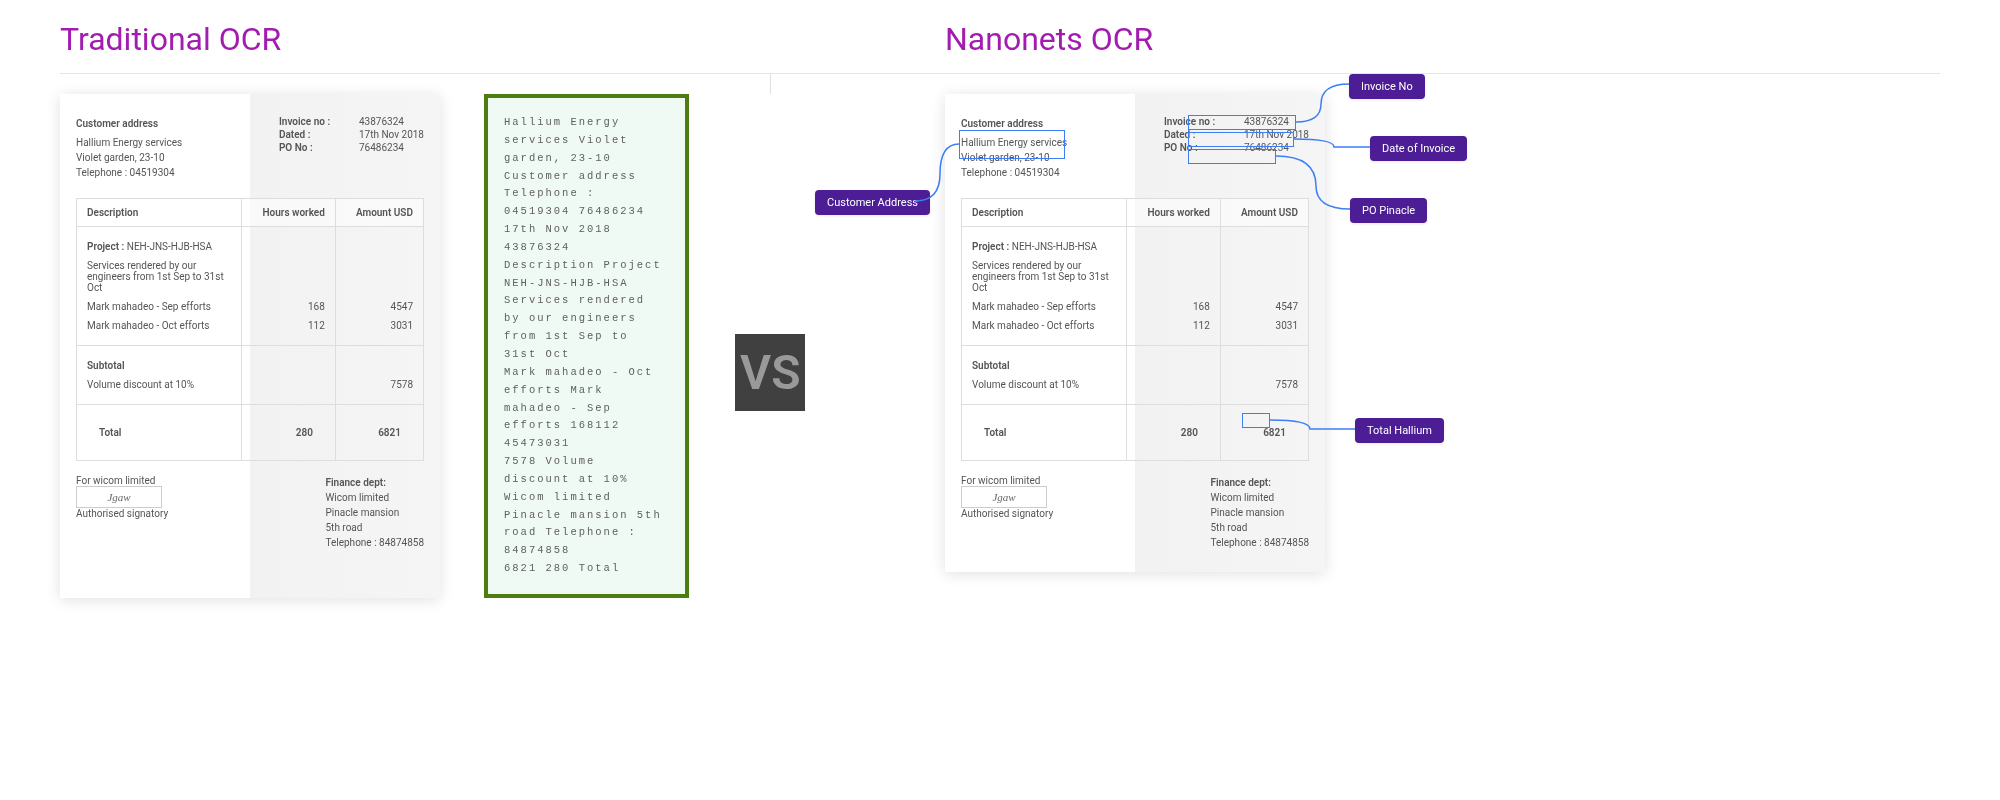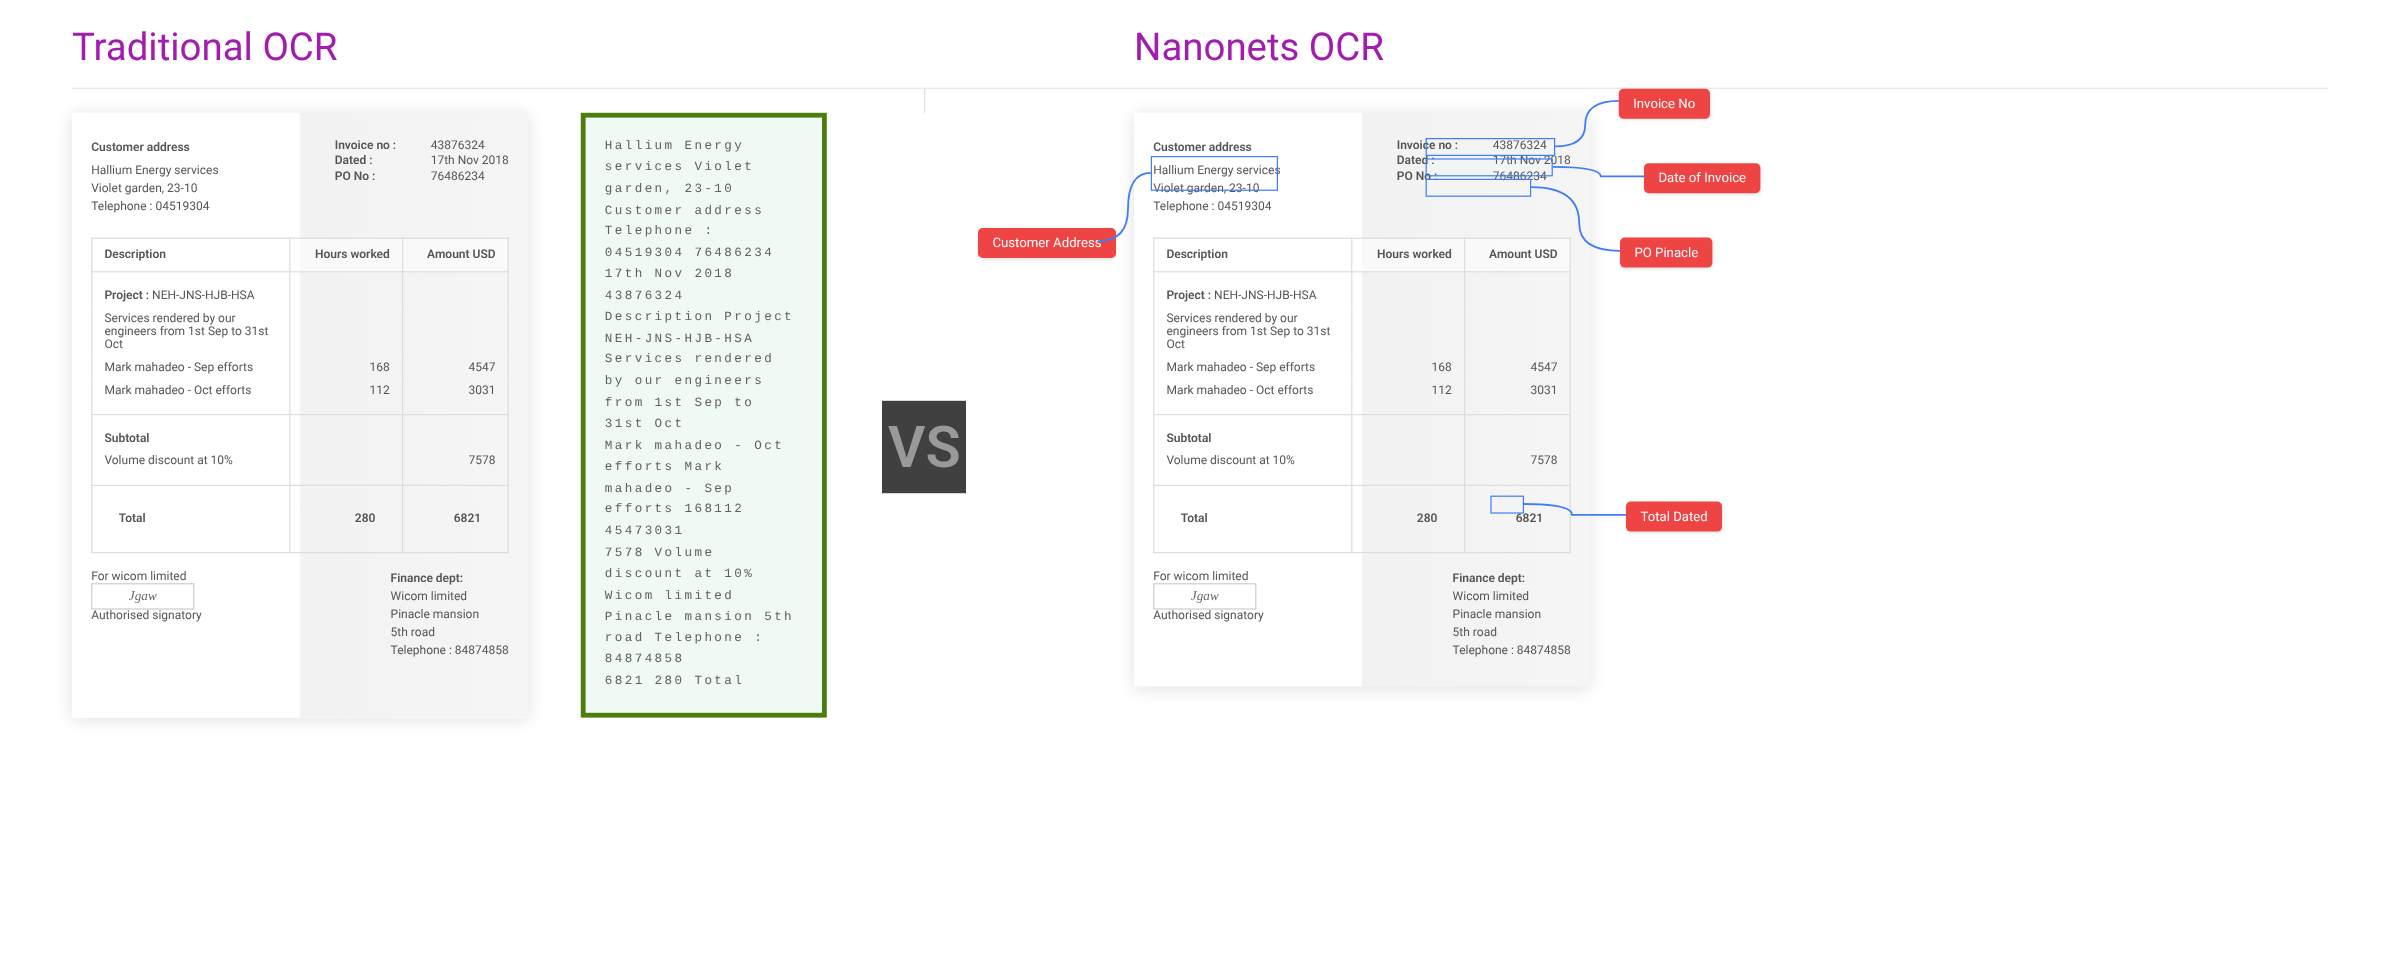--- a/index.html
+++ b/index.html
@@ -61,21 +61,21 @@
   line-height: 1.7;
   color: #606060;
   letter-spacing: 2px;
   align-self: flex-start;
 }
 
 
 .right-panel { position: absolute; left: 945px; top: 20px; }
 
 
-.tag { position: absolute; background: #ef4444; color: #fff; font-size: 11px; padding: 6px 12px; border-radius: 4px; white-space: nowrap; box-shadow: 0 1px 3px rgba(0,0,0,0.1); }
+.tag { position: absolute; background: #4c1d95; color: #fff; font-size: 11px; padding: 6px 12px; border-radius: 4px; white-space: nowrap; box-shadow: 0 1px 3px rgba(0,0,0,0.1); }
 .highlight-box { position: absolute; border: 1.5px solid #3d7ef5; pointer-events: none; }
 
 svg.connector { position: absolute; pointer-events: none; overflow: visible; }
 svg.connector path { stroke: #3d7ef5; stroke-width: 1.5; fill: none; }
 </style>
 </head>
 <body>
 
 <div class="header-row">
   <div class="header-left">
@@ -265,21 +265,21 @@
       <div class="highlight-box" style="left:243px; top:21px; width:108px; height:15px;"></div>
       <div class="highlight-box" style="left:243px; top:38px; width:106px; height:15px;"></div>
       <div class="highlight-box" style="left:243px; top:55px; width:88px; height:15px;"></div>
       <div class="highlight-box" style="left:297px; top:319px; width:28px; height:15px;"></div>
     </div>
 
     <div class="tag" style="left:-130px; top:96px;">Customer Address</div>
     <div class="tag" style="left:404px; top:-20px;">Invoice No</div>
     <div class="tag" style="left:425px; top:42px;">Date of Invoice</div>
     <div class="tag" style="left:405px; top:104px;">PO Pinacle</div>
-    <div class="tag" style="left:410px; top:324px;">Total Dated</div>
+    <div class="tag" style="left:410px; top:324px;">Total Hallium</div>
 
     <svg class="connector" style="left:-30px; top:50px;" width="60" height="70">
         <path d="M0,57 Q25,57 25,30 Q25,0 44,0"></path>
       </svg>
     <svg class="connector" style="left:351px; top:-10px;" width="60" height="40">
         <path d="M0,38 Q25,38 25,20 Q25,0 53,0"></path>
       </svg>
     <svg class="connector" style="left:349px; top:45px;" width="80" height="20">
         <path d="M0,0 Q40,0 40,8 Q40,8 76,8"></path>
       </svg>

